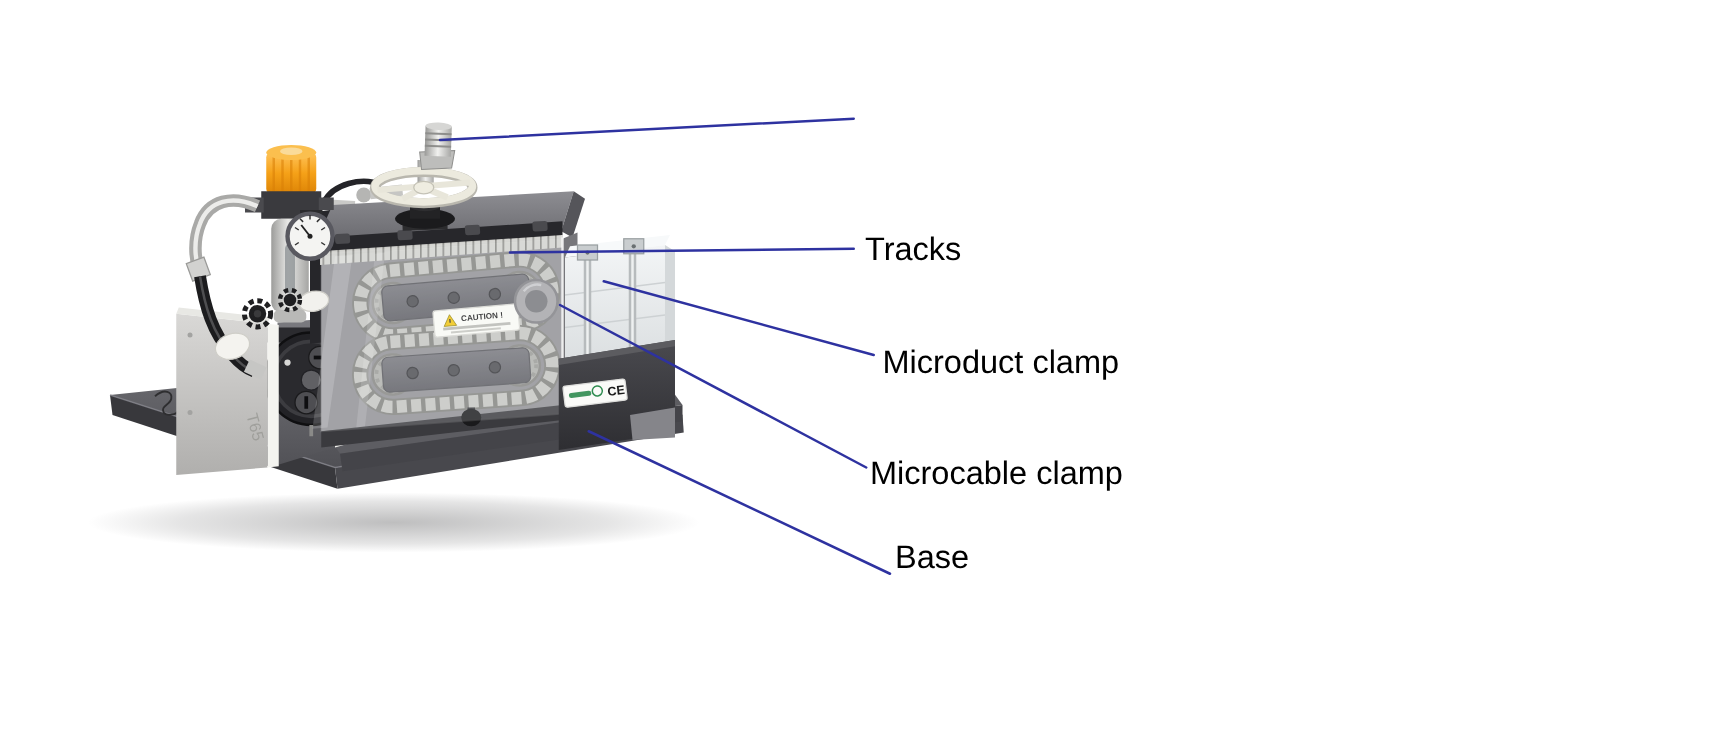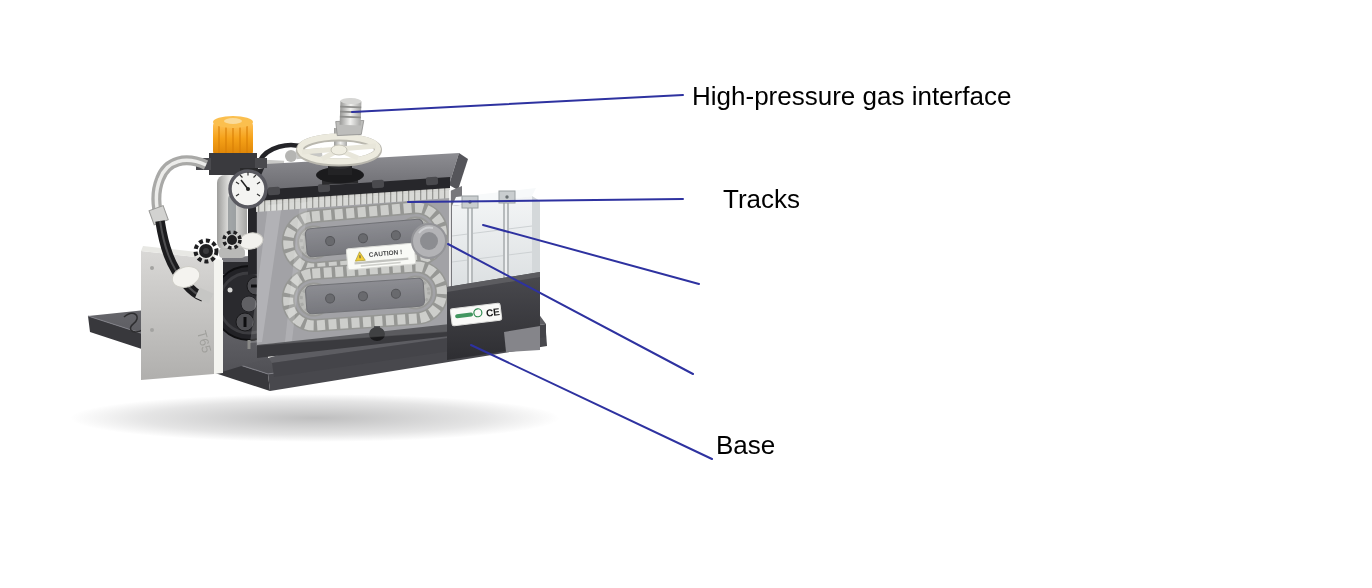--- a/index.html
+++ b/index.html
@@ -6,21 +6,21 @@
   .stage{
     position:relative;width:1372px;height:588px;background:#ffffff;overflow:hidden;
     font-family:"Liberation Sans",sans-serif;
   }
   .stage svg{position:absolute;left:0;top:0;width:1372px;height:588px;display:block;}
   .label{
     position:absolute;font-size:26px;line-height:30px;color:#000;white-space:nowrap;
     font-family:"Liberation Sans",sans-serif;letter-spacing:0px;
   }
   .lbl-hp{left:692px;top:81px;}
-  .lbl-tracks{left:692px;top:184px;margin-left:31px;}
+  .lbl-tracks{left:692px;top:184px;}
   .lbl-duct{left:706px;top:274px;}
   .lbl-cable{left:696px;top:363px;}
   .lbl-base{left:716px;top:430px;}
 </style>
 </head>
 <body>
 
 <div class="stage">
 
   <svg viewBox="0 0 1372 588">
@@ -327,16 +327,17 @@
 
     <g stroke-width="2" stroke-linecap="round">
       <line x1="352" y1="112" x2="683" y2="95" stroke="#2e32a0"></line>
       <line x1="408" y1="202" x2="683" y2="199" stroke="#2e32a0"></line>
       <line x1="483" y1="225" x2="699" y2="284" stroke="#2e32a0"></line>
       <line x1="448" y1="244" x2="693" y2="374" stroke="#2e32a0"></line>
       <line x1="471" y1="345" x2="712" y2="459" stroke="#2e32a0"></line>
     </g>
   </svg>
 
-  <div class="label lbl-hp">High-pressure gas interface</div>
   <div class="label lbl-tracks">Tracks</div>
+  <div class="label lbl-duct">Microduct clamp</div>
+  <div class="label lbl-cable">Microcable clamp</div>
   <div class="label lbl-base">Base</div>
 </div>
 
 </body></html>

